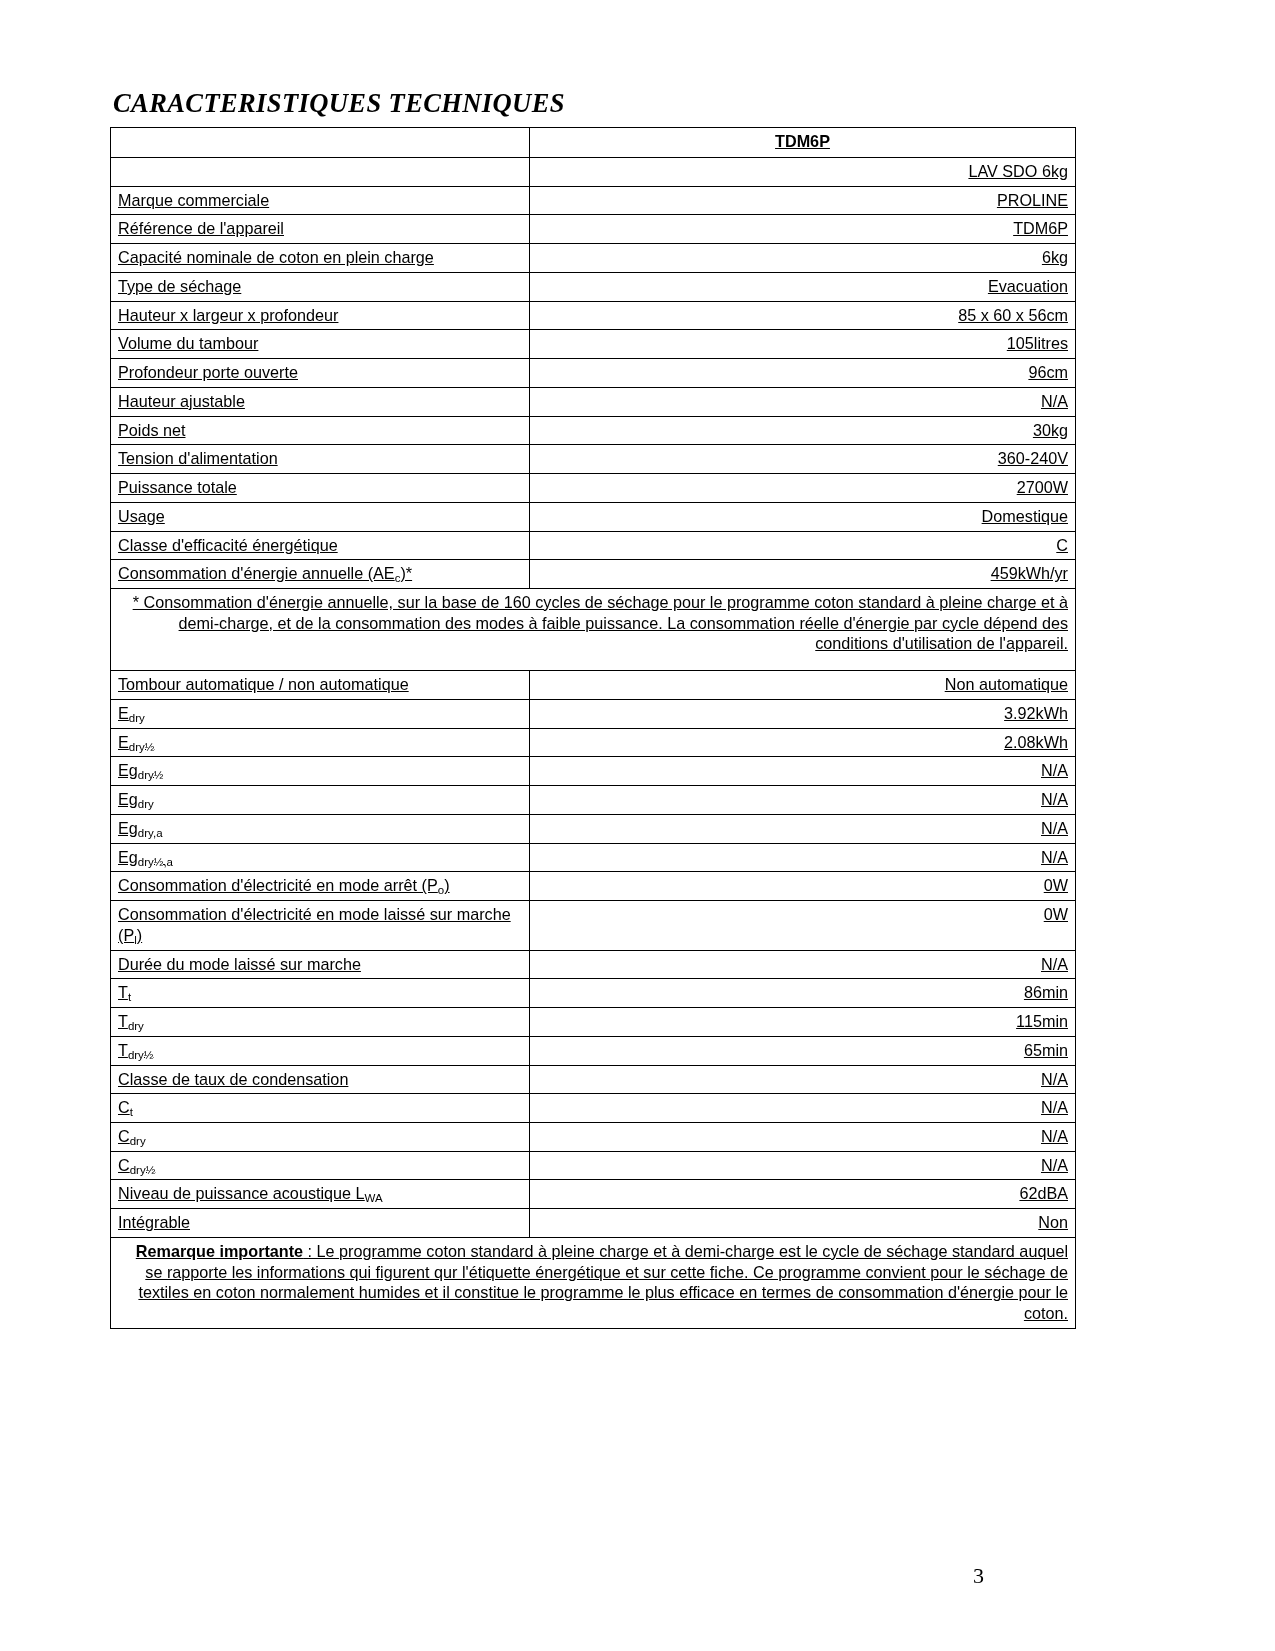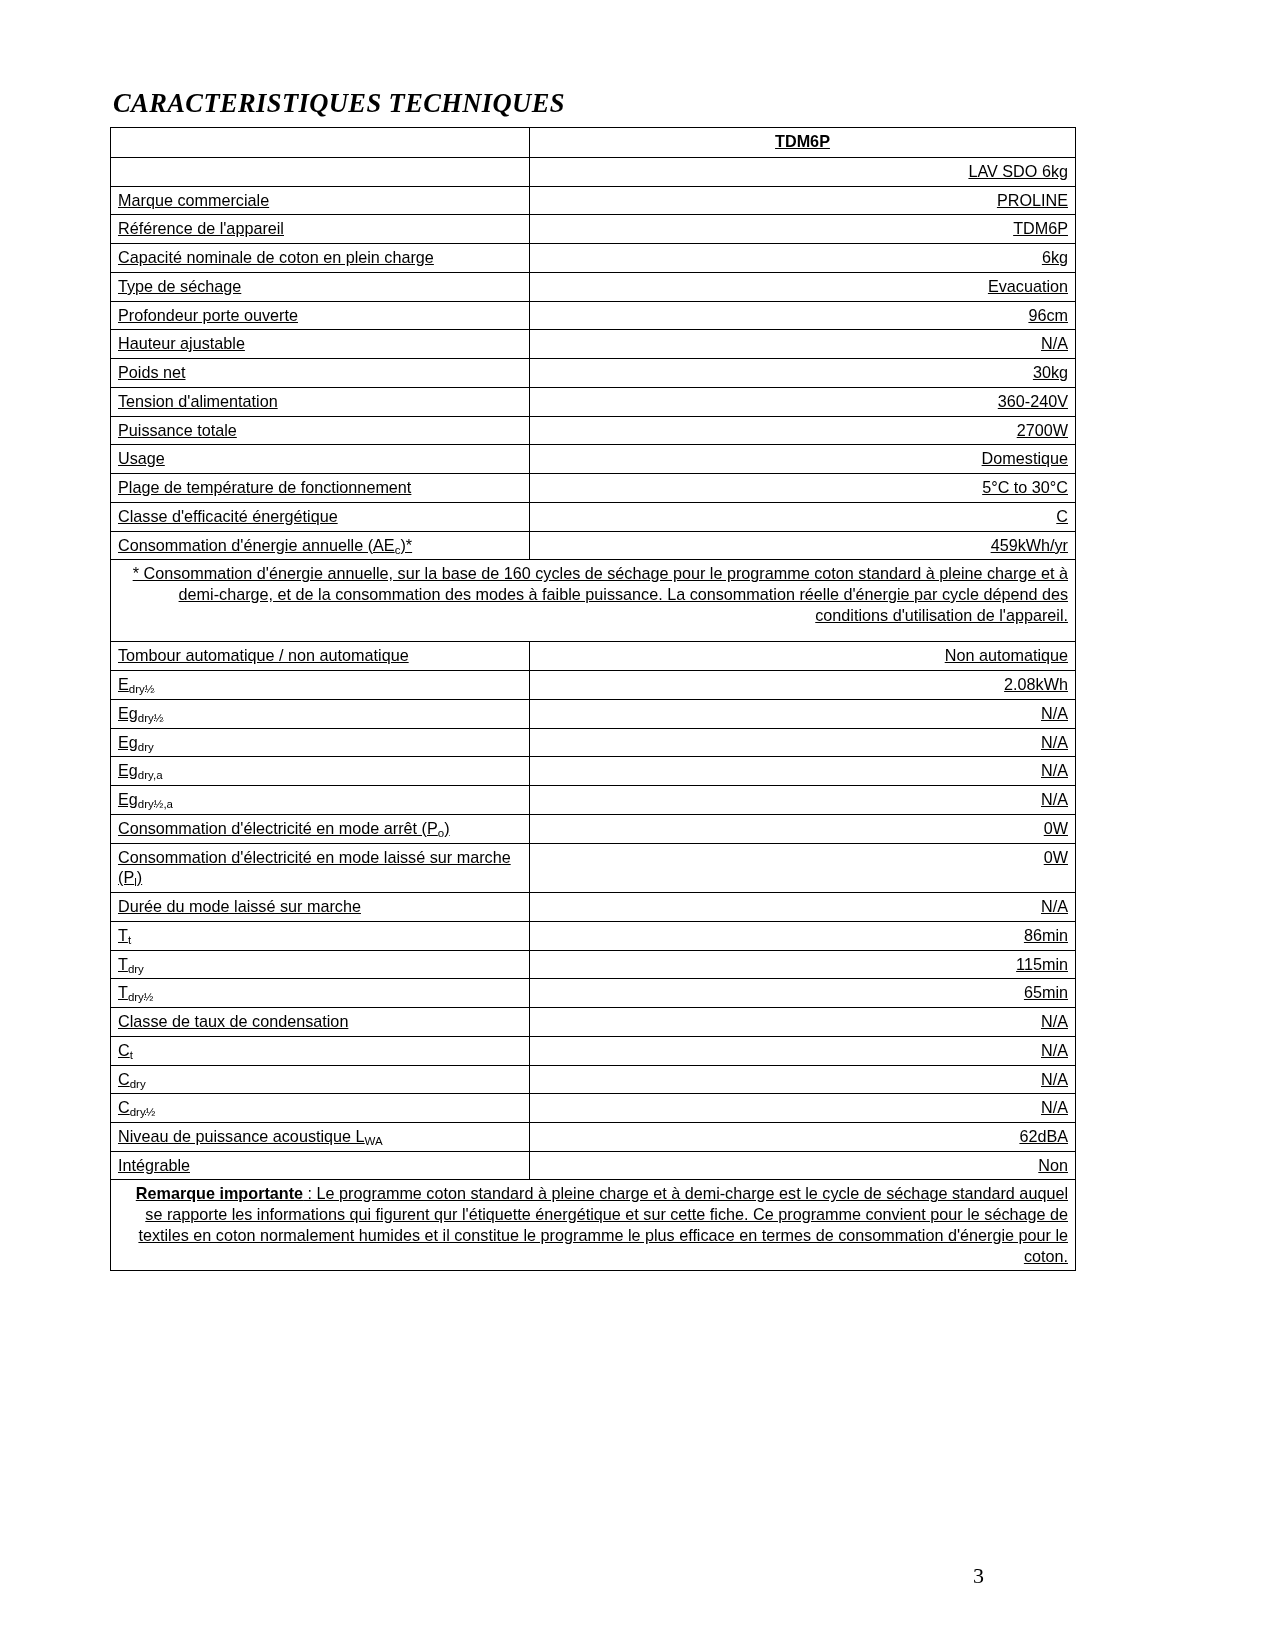--- a/index.html
+++ b/index.html
@@ -110,20 +110,28 @@
       </tr>
       <tr>
         <td class="label">Capacité nominale de coton en plein charge</td>
         <td class="value">6kg</td>
       </tr>
       <tr>
         <td class="label">Type de séchage</td>
         <td class="value">Evacuation</td>
       </tr>
       <tr>
+        <td class="label">Hauteur x largeur x profondeur</td>
+        <td class="value">85 x 60 x 56cm</td>
+      </tr>
+      <tr>
+        <td class="label">Volume du tambour</td>
+        <td class="value">105litres</td>
+      </tr>
+      <tr>
         <td class="label">Profondeur porte ouverte</td>
         <td class="value">96cm</td>
       </tr>
       <tr>
         <td class="label">Hauteur ajustable</td>
         <td class="value">N/A</td>
       </tr>
       <tr>
         <td class="label">Poids net</td>
         <td class="value">30kg</td>
@@ -134,43 +142,43 @@
       </tr>
       <tr>
         <td class="label">Puissance totale</td>
         <td class="value">2700W</td>
       </tr>
       <tr>
         <td class="label">Usage</td>
         <td class="value">Domestique</td>
       </tr>
       <tr>
-        <td class="label">Plage de température de fonctionnement</td>
-        <td class="value">5°C to 30°C</td>
-      </tr>
-      <tr>
         <td class="label">Classe d'efficacité énergétique</td>
         <td class="value">C</td>
       </tr>
 
       <tr>
         <td class="label"><span>Consommation d'énergie annuelle (AE</span><span class="sub">c</span><span>)*</span></td>
         <td class="value">459kWh/yr</td>
       </tr>
 
       <tr>
         <td class="note spaced" colspan="2">* Consommation d'énergie annuelle, sur la base de 160 cycles de séchage pour le programme coton standard à pleine charge et à demi-charge, et de la consommation des modes à faible puissance. La consommation réelle d'énergie par cycle dépend des conditions d'utilisation de l'appareil.</td>
       </tr>
 
       <tr>
         <td class="label">Tombour automatique / non automatique</td>
         <td class="value">Non automatique</td>
       </tr>
 
       <tr>
+        <td class="label"><span>E</span><span class="sub">dry</span></td>
+        <td class="value">3.92kWh</td>
+      </tr>
+      <tr>
         <td class="label"><span>E</span><span class="sub">dry½</span></td>
         <td class="value">2.08kWh</td>
       </tr>
       <tr>
         <td class="label"><span>Eg</span><span class="sub">dry½</span></td>
         <td class="value">N/A</td>
       </tr>
       <tr>
         <td class="label"><span>Eg</span><span class="sub">dry</span></td>
         <td class="value">N/A</td>

